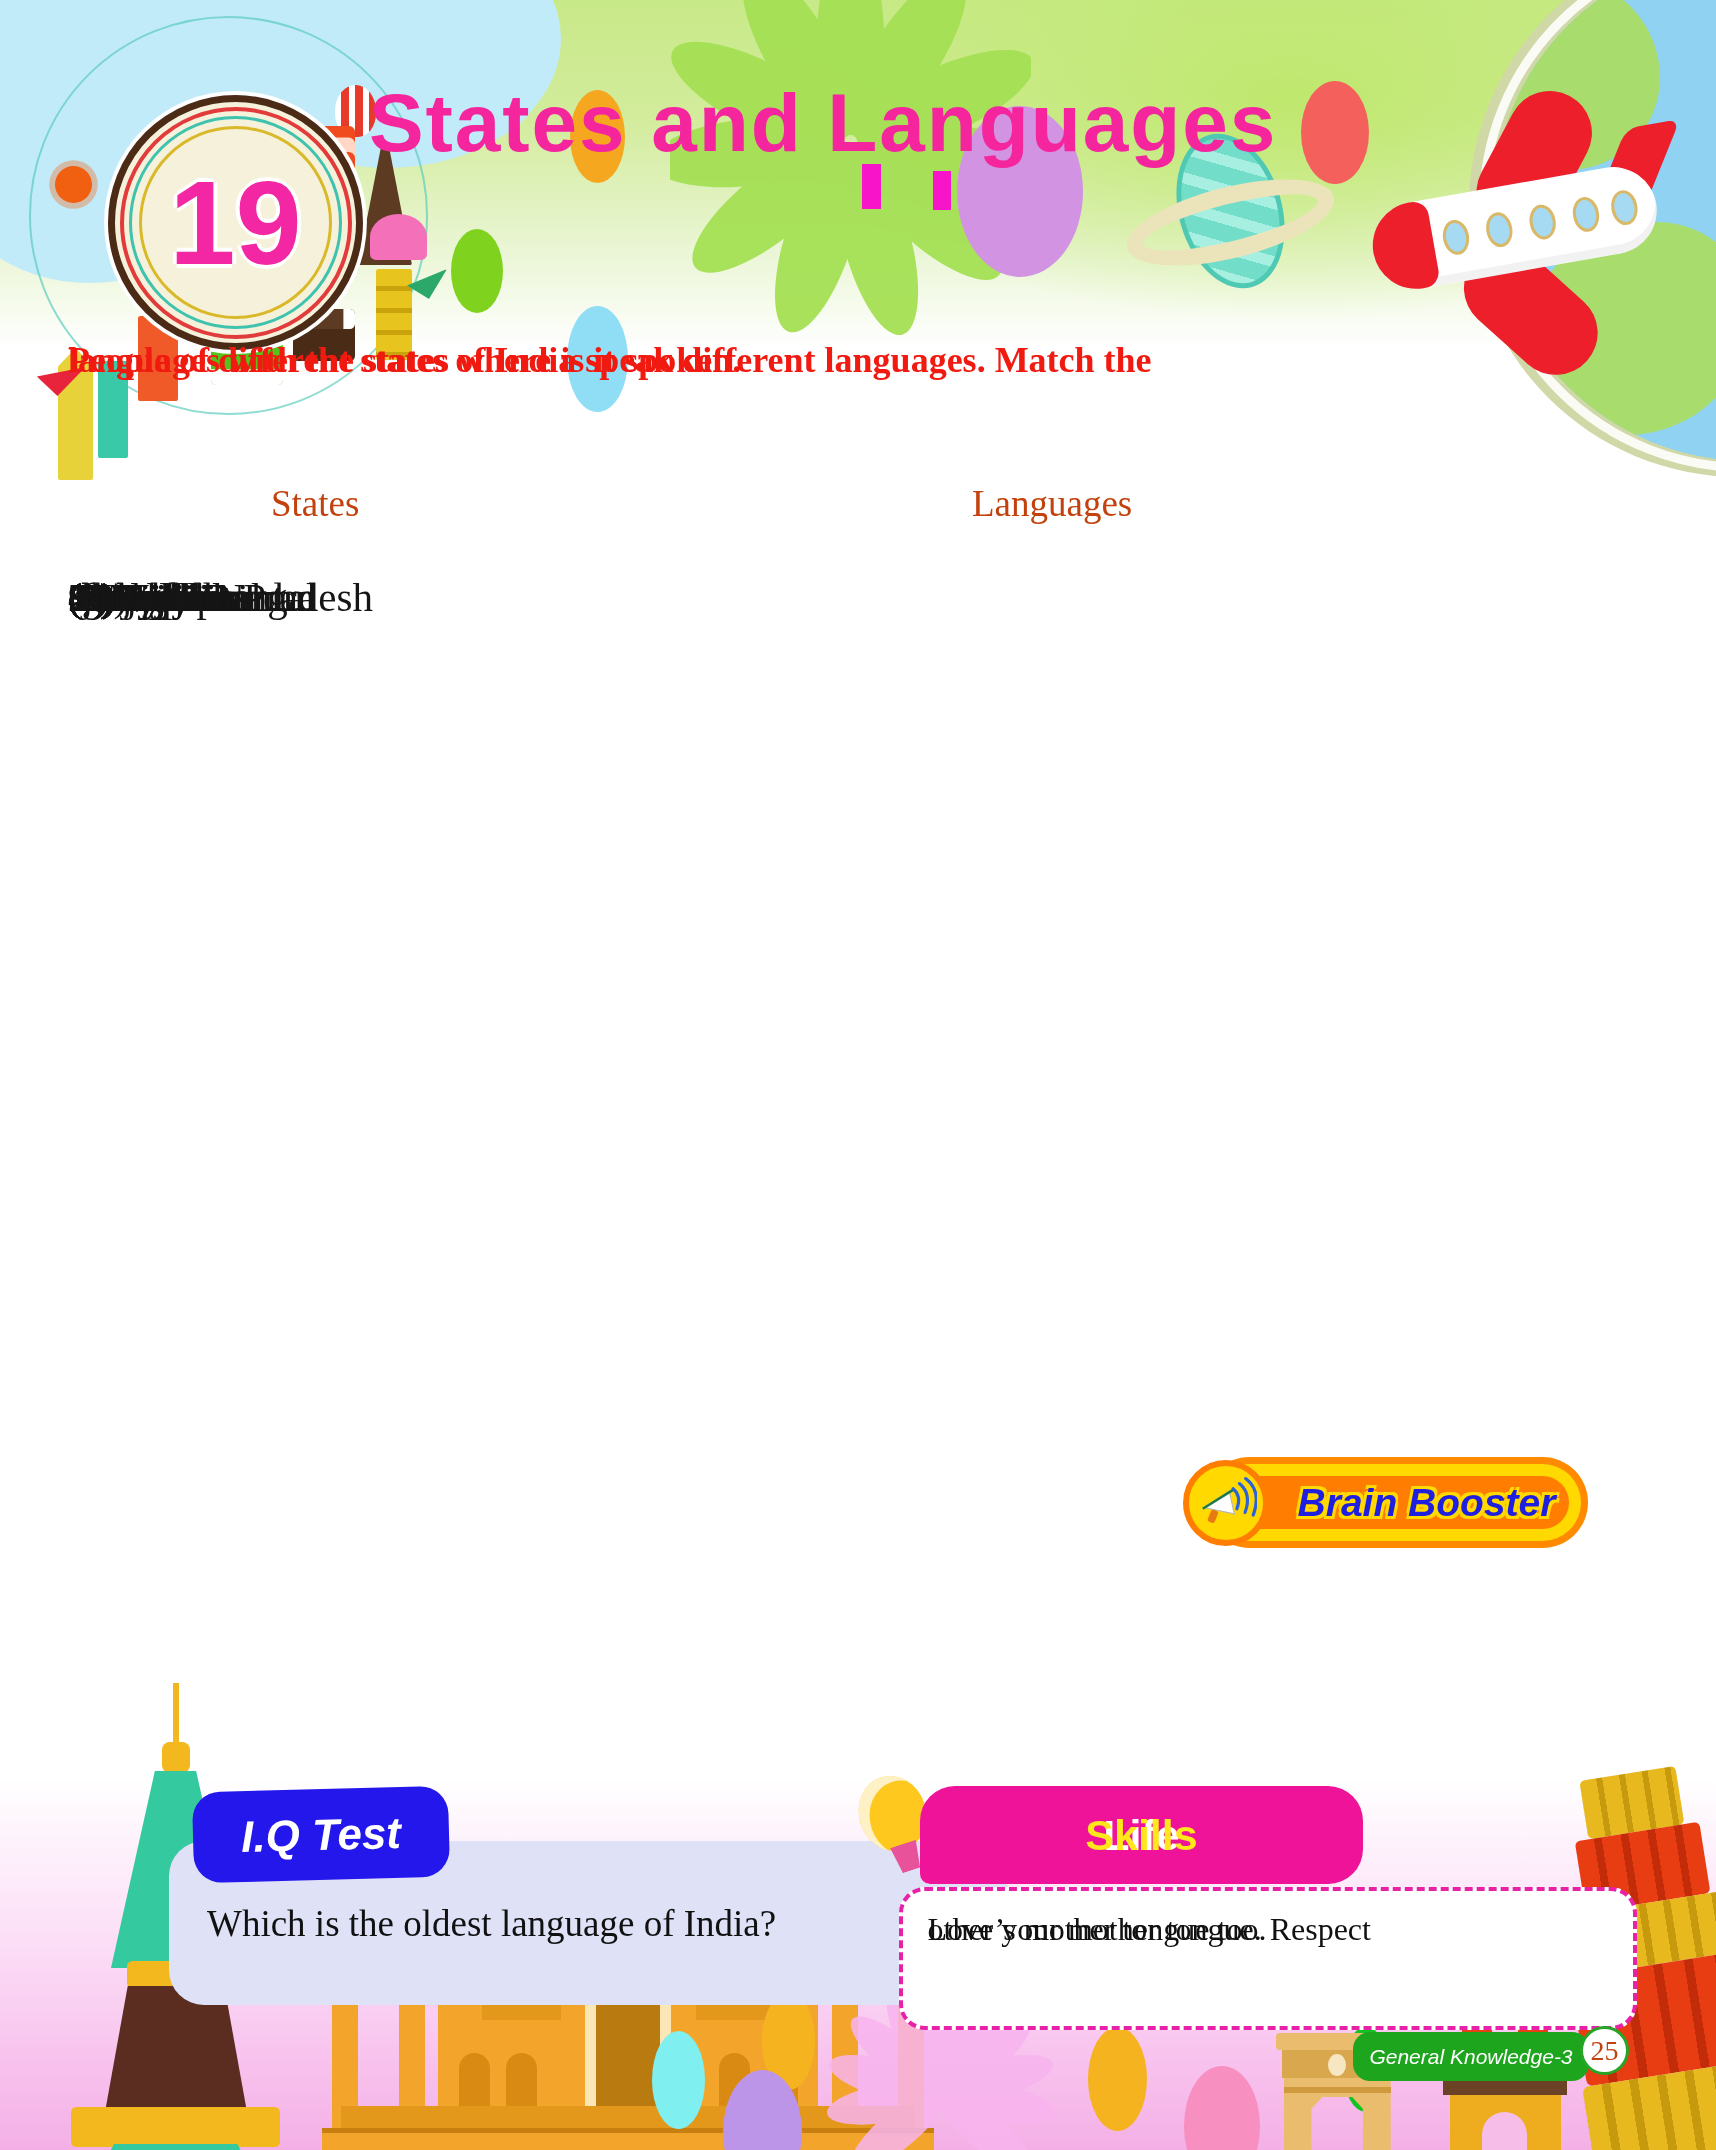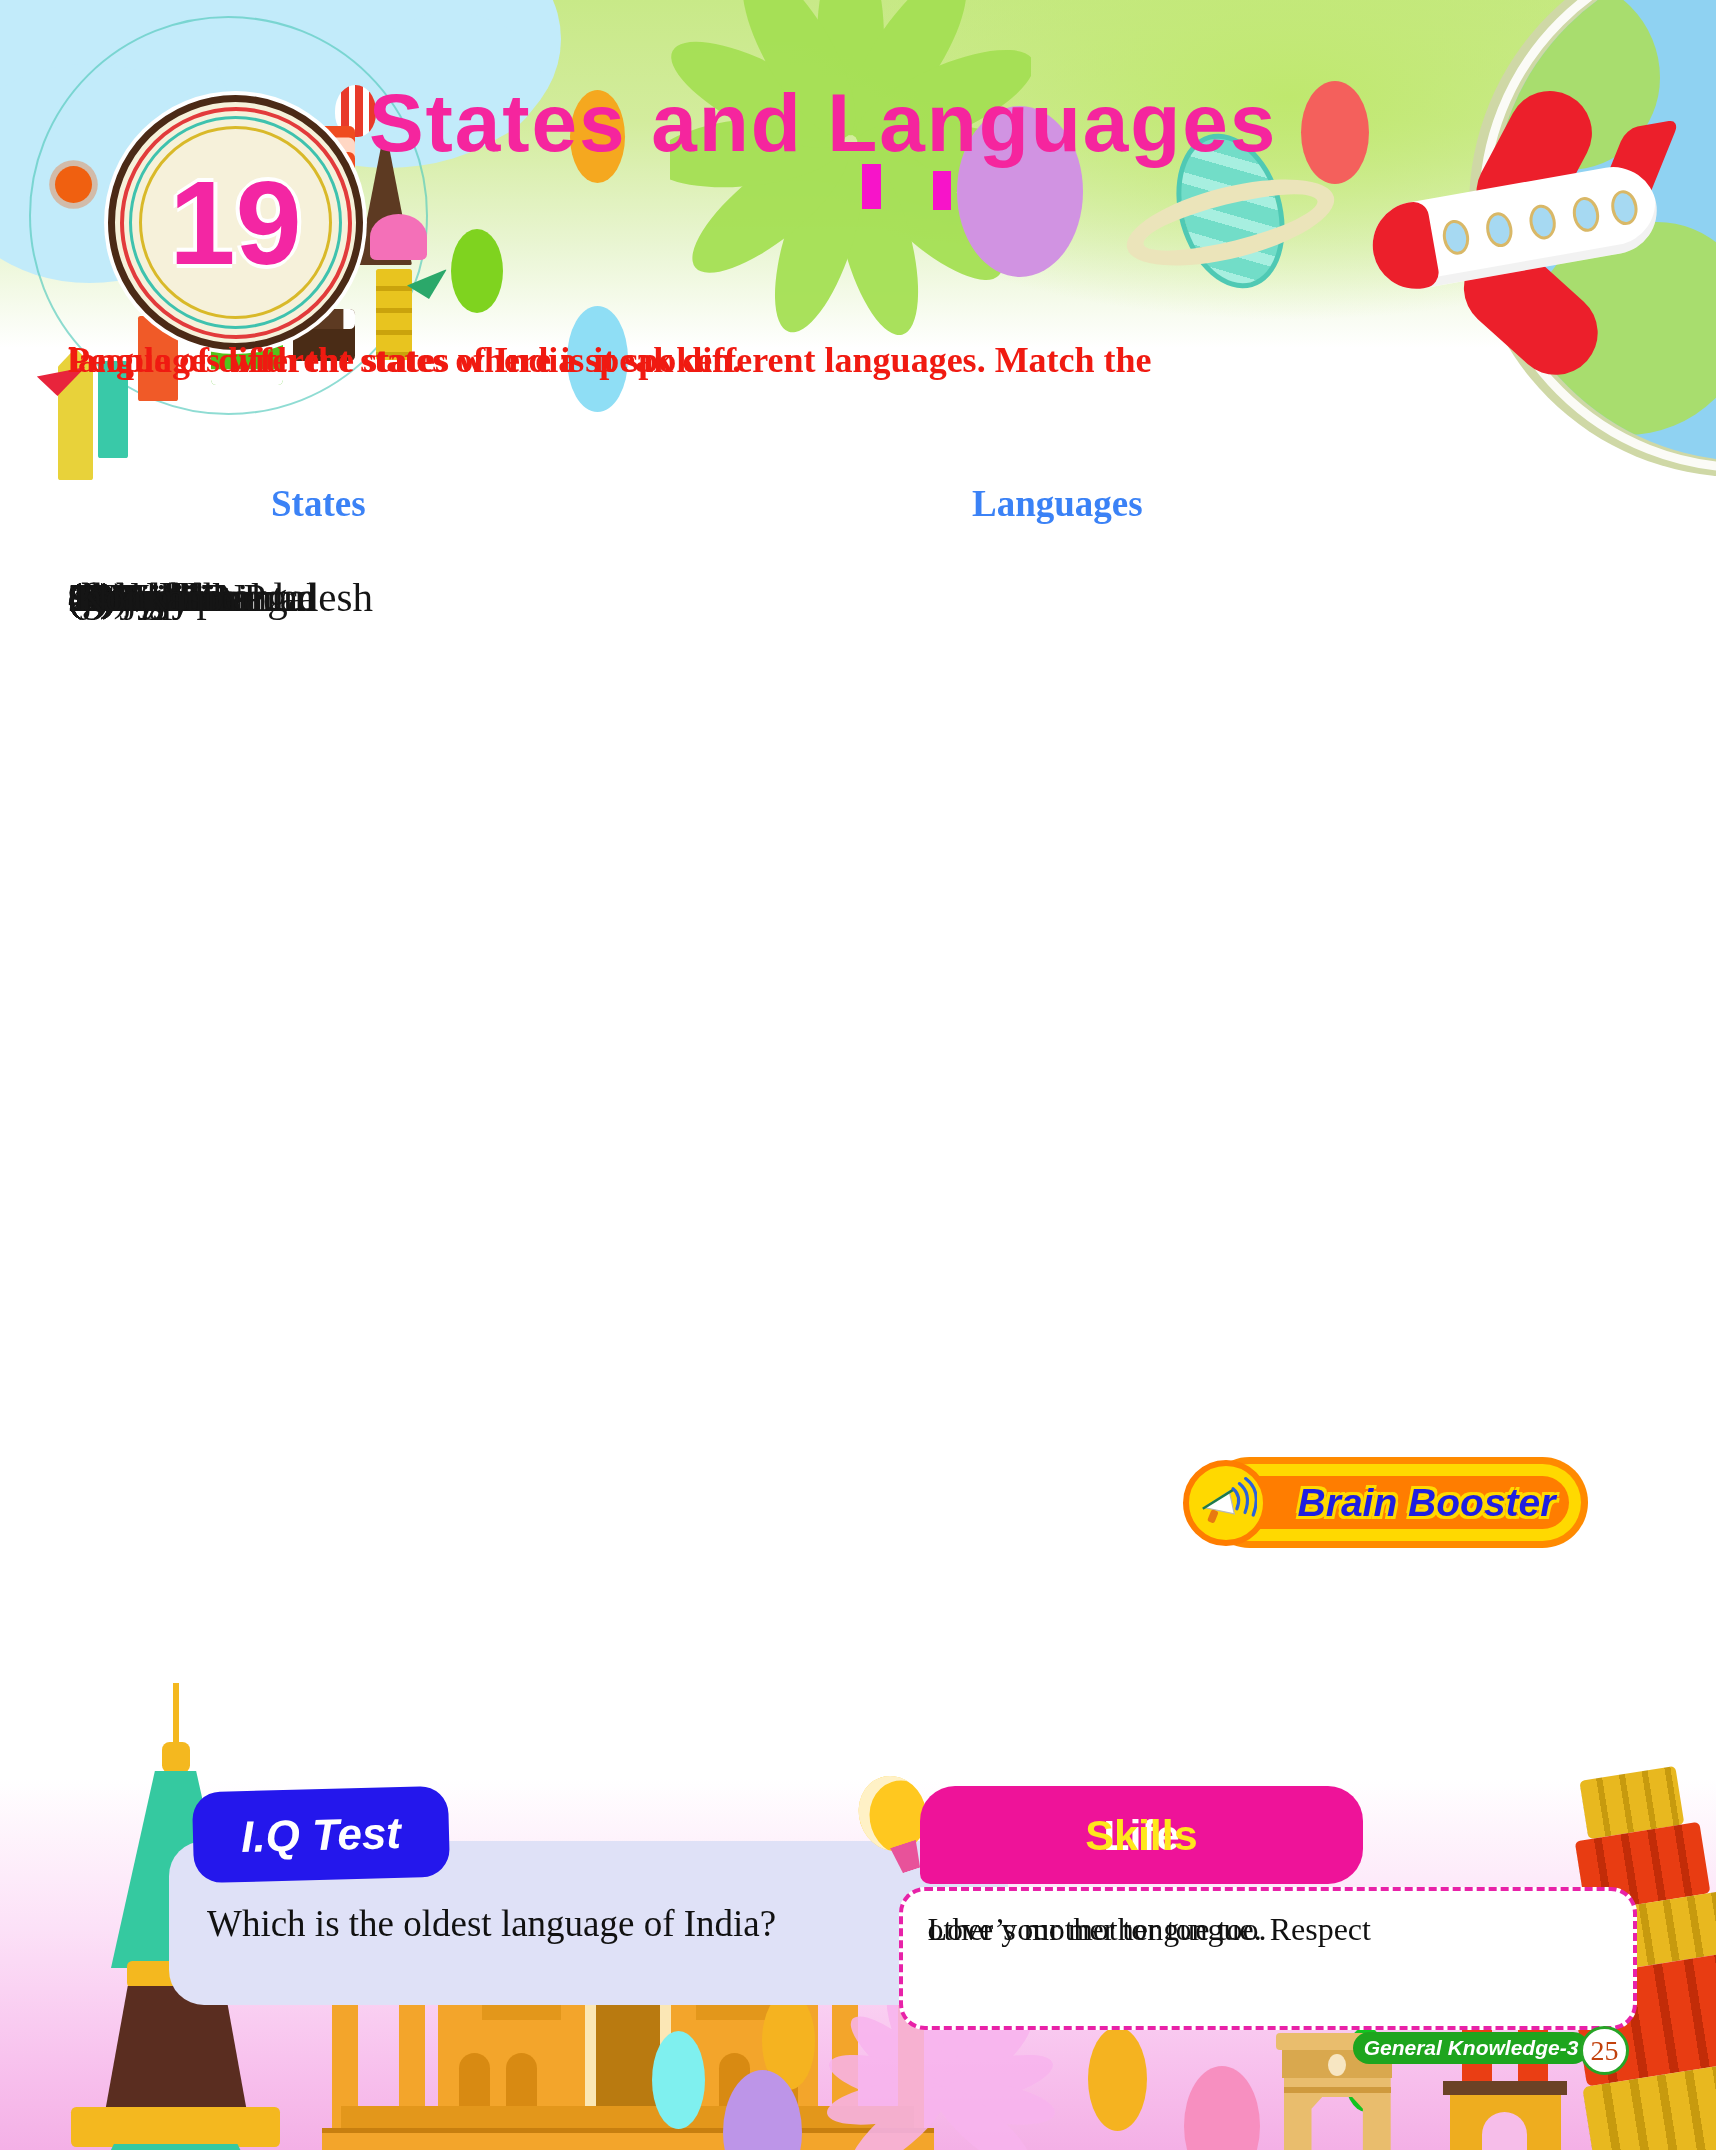--- a/index.html
+++ b/index.html
@@ -93,21 +93,21 @@
 
   .page-title{left:369px;top:76px;width:1134px;font-size:82px;font-weight:800;color:#f5259e;letter-spacing:1.9px;white-space:nowrap;}
 
   
   .instr{left:68px;top:334px;width:1504px;color:#f01a11;font-family:"Liberation Serif",serif;
      font-weight:700;font-size:36px;line-height:1.45;}
   .instr .l1{position:relative;display:block;text-align:justify;text-align-last:justify;}
   .instr .l2{position:relative;display:block;}
 
   
-  .col-head{font-family:"Liberation Serif",serif;font-weight:700;font-size:37px;color:#3b82f6;}
+  .col-head{font-family:"Liberation Serif",serif;font-weight:400;font-size:37px;color:#c2410c;}
   .head-states{left:271px;top:482px;}
   .head-langs{left:972px;top:482px;}
 
   .match-list{left:68px;top:555px;width:1495px;}
   .match-list .row{position:relative;display:grid;grid-template-columns:164px 580px 155px 1fr;
      align-items:center;height:83px;font-family:"Liberation Serif",serif;font-size:41px;color:#151515;}
   .match-list .row span{position:relative;}
   .match-list .num{text-align:right;}
   .match-list .state{padding-left:42px;}
   .match-list .letter{text-align:center;}
@@ -142,22 +142,22 @@
   .ls-pill{left:920px;top:1786px;width:443px;height:98px;background:#ee1399;border-radius:35px 35px 35px 10.3px;
      display:flex;align-items:center;justify-content:center;gap:14px;font-size:43px;font-weight:800;}
   .ls-pill .w1{position:relative;color:#ffffff;}
   .ls-pill .w2{position:relative;color:#ffe71c;}
   .ls-box{left:899px;top:1887px;width:738px;height:143px;background:#ffffff;border:4.5px dashed #e822a8;border-radius:26px;}
   .ls-text{left:24.5px;top:15.5px;width:680px;font-family:"Liberation Serif",serif;font-size:32px;line-height:1.42;color:#111;}
   .ls-text .jl{position:relative;display:block;text-align:justify;text-align-last:justify;}
   .ls-text .ll{position:relative;display:block;}
 
   
-  .foot-pill{left:1353px;top:2032px;width:236px;height:32px;background:#1ea51e;border-radius:17px;
-     display:flex;align-items:center;justify-content:center;font-size:21px;font-weight:700;font-style:italic;color:#fff;}
+  .foot-pill{left:1353px;top:2032px;width:236px;height:49px;background:#1ea51e;border-radius:17px;
+     display:flex;align-items:center;justify-content:center;font-size:21px;font-weight:400;font-style:italic;color:#fff;}
   .foot-circle{left:1580px;top:2026px;width:49px;height:49px;border-radius:50%;background:#fff;border:3.2px solid #26a526;
      display:flex;align-items:center;justify-content:center;font-family:"Liberation Serif",serif;font-size:28px;color:#c2410c;}
 
   
   .pink-band{left:0;top:1778px;width:1716px;height:372px;
      background:linear-gradient(180deg,rgba(250,205,242,0) 0%,rgba(249,196,240,.5) 40%,#f8c3ee 75%,#f4b0e6 100%);}
 
   
   .eiffel{left:16px;top:1683px;width:319px;height:468px;}
   .eiffel .spire{left:157px;top:0;width:6.4px;height:64px;background:#f4b81f;}

